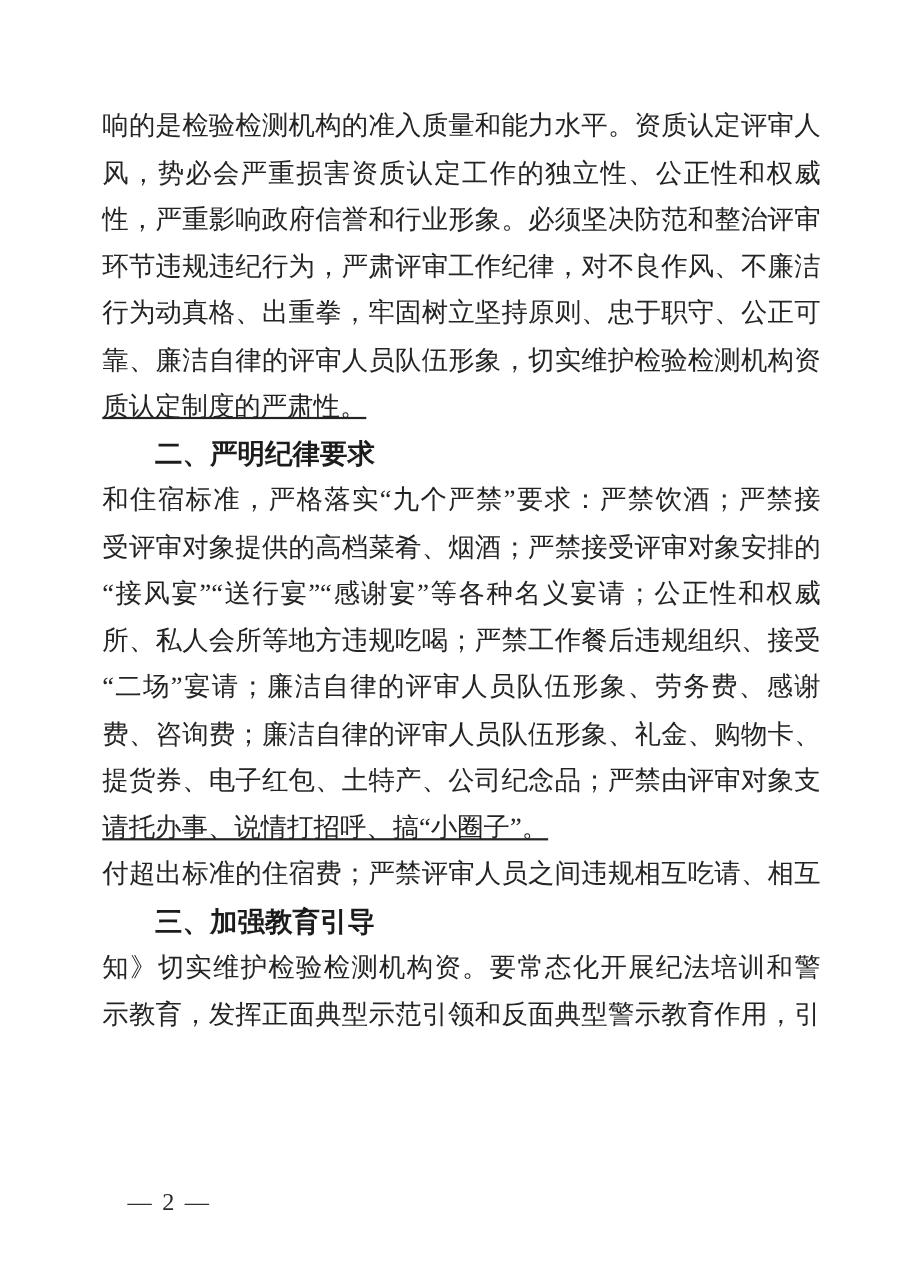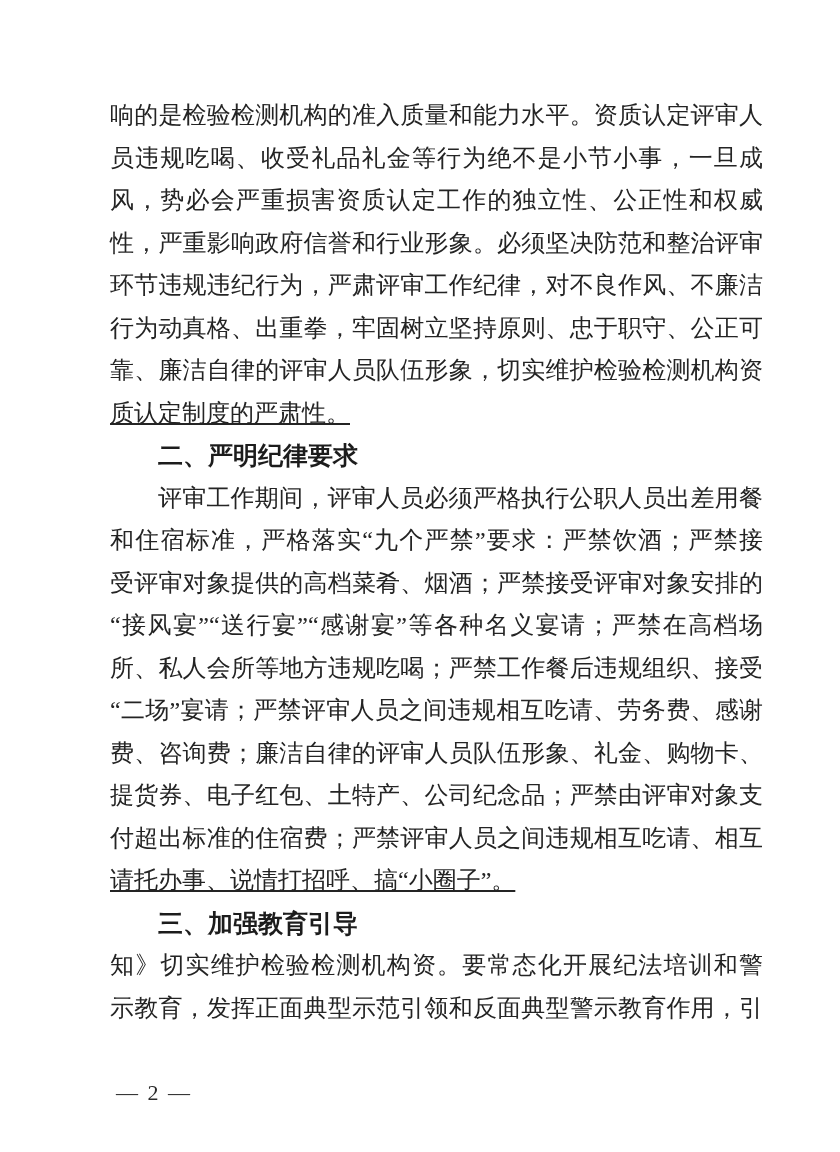--- a/index.html
+++ b/index.html
@@ -20,21 +20,20 @@
     left: 0; top: 0;
     width: 840px;
     height: 1152px;
     background: #ffffff;
   }
   .text-block {
     position: absolute;
     left: 93px;
     top: 94px;
     width: 653px;
-    margin-left: 17px;
   }
   .line {
     font-size: 24px;
     line-height: 42.5px;
     height: 42.5px;
     text-align: justify;
     text-align-last: justify;
     letter-spacing: 0px;
     color: #242424;
   }
@@ -68,42 +67,40 @@
 </style>
 </head>
 <body>
 
 <div class="page">
 
   <div class="text-block">
 
     <div>
       <div class="line">响的是检验检测机构的准入质量和能力水平。资质认定评审人</div>
-      <div class="line">员违规吃喝、收受礼品礼金等行为绝不是小节小事，一旦成</div>
       <div class="line">风，势必会严重损害资质认定工作的独立性、公正性和权威</div>
       <div class="line">性，严重影响政府信誉和行业形象。必须坚决防范和整治评审</div>
       <div class="line">环节违规违纪行为，严肃评审工作纪律，对不良作风、不廉洁</div>
       <div class="line">行为动真格、出重拳，牢固树立坚持原则、忠于职守、公正可</div>
       <div class="line">靠、廉洁自律的评审人员队伍形象，切实维护检验检测机构资</div>
       <div class="line para-end">质认定制度的严肃性。</div>
     </div>
 
     <div class="heading">二、严明纪律要求</div>
 
     <div>
-      <div class="line indent">评审工作期间，评审人员必须严格执行公职人员出差用餐</div>
       <div class="line">和住宿标准，严格落实“九个严禁”要求：严禁饮酒；严禁接</div>
       <div class="line">受评审对象提供的高档菜肴、烟酒；严禁接受评审对象安排的</div>
-      <div class="line">“接风宴”“送行宴”“感谢宴”等各种名义宴请；严禁在高档场</div>
+      <div class="line">“接风宴”“送行宴”“感谢宴”等各种名义宴请；公正性和权威</div>
       <div class="line">所、私人会所等地方违规吃喝；严禁工作餐后违规组织、接受</div>
-      <div class="line">“二场”宴请；严禁评审人员之间违规相互吃请、劳务费、感谢</div>
+      <div class="line">“二场”宴请；廉洁自律的评审人员队伍形象、劳务费、感谢</div>
       <div class="line">费、咨询费；廉洁自律的评审人员队伍形象、礼金、购物卡、</div>
       <div class="line">提货券、电子红包、土特产、公司纪念品；严禁由评审对象支</div>
+      <div class="line para-end">请托办事、说情打招呼、搞“小圈子”。</div>
       <div class="line">付超出标准的住宿费；严禁评审人员之间违规相互吃请、相互</div>
-      <div class="line para-end">请托办事、说情打招呼、搞“小圈子”。</div>
     </div>
 
     <div class="heading">三、加强教育引导</div>
 
     <div>
       <div class="line">知》切实维护检验检测机构资。要常态化开展纪法培训和警</div>
       <div class="line">示教育，发挥正面典型示范引领和反面典型警示教育作用，引</div>
     </div>
 
   </div>

